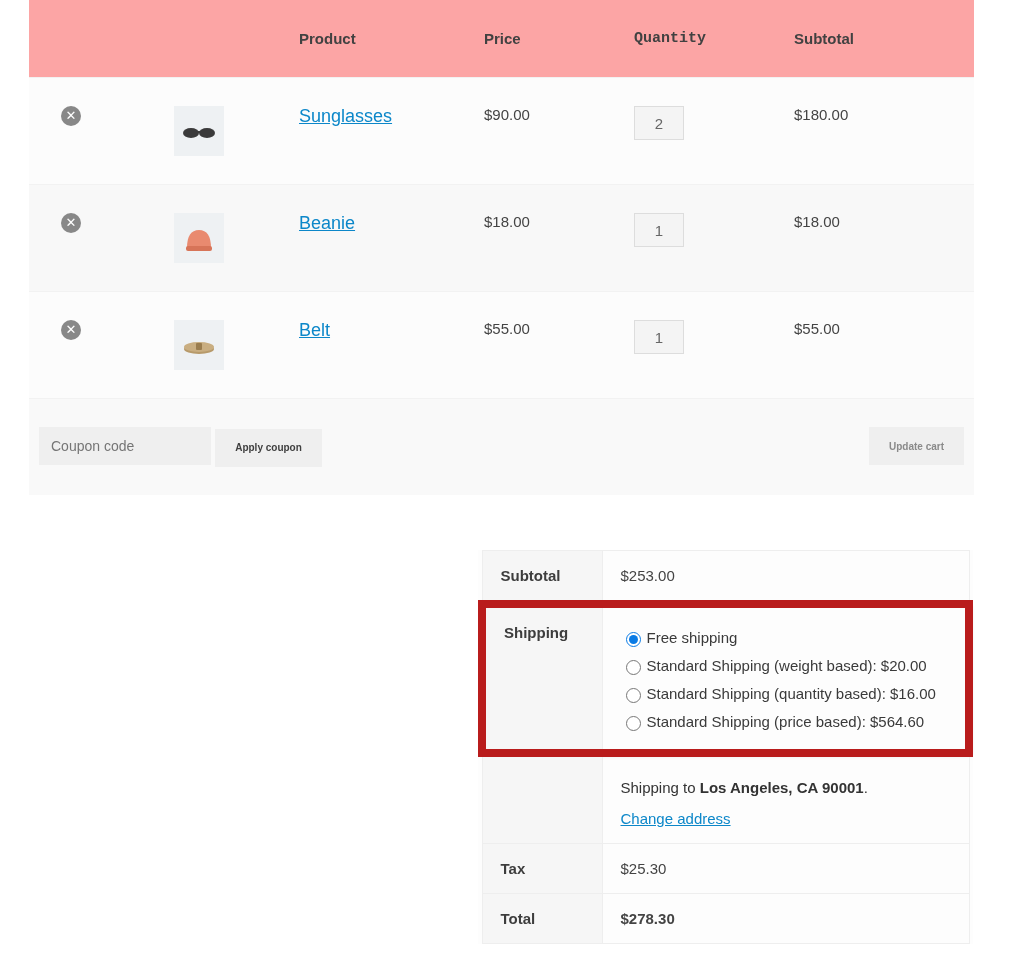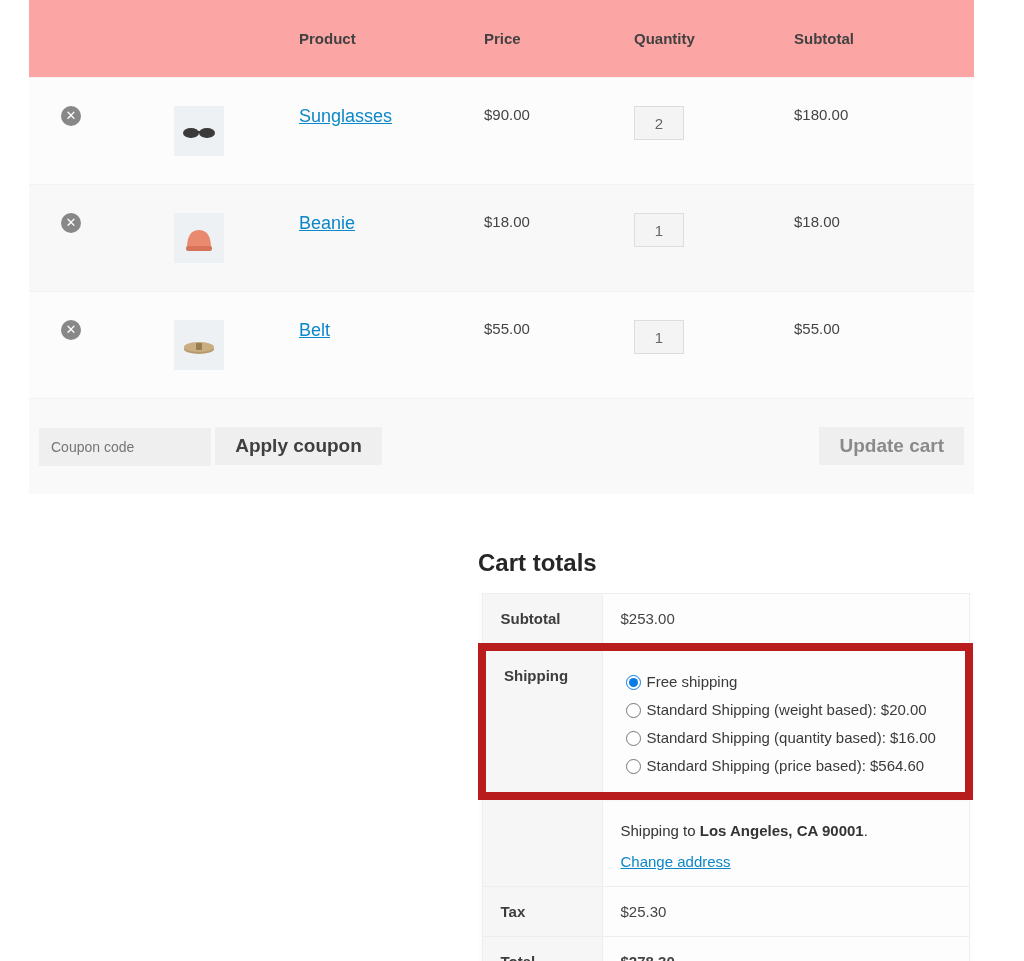--- a/index.html
+++ b/index.html
@@ -33,21 +33,21 @@
     border-top: 1px solid #f2f2f2;
   }
   table.cart tr.row0 td,
   table.cart tr.row2 td { background: #fcfcfc; }
   table.cart tr.row1 td { background: #f8f8f8; }
 
   .col-remove  { width: 125px; }
   .col-thumb   { width: 135px; }
   .col-product { width: 185px; }
   .col-price   { width: 150px; }
-  .col-qty     { width: 160px; }
+  .col-qty     { width: 160px; font-family: Liberation Mono, monospace; }
   .col-subtotal{ }
 
   .remove {
     display: inline-block;
     width: 20px; height: 20px;
     border-radius: 50%;
     background: #888;
     color: #fff;
     font-size: 13px;
     line-height: 20px;
@@ -87,21 +87,21 @@
     font-size: 14px;
     color: #c2410c;
     margin-left: 0;
   }
   .btn {
     height: 38px;
     border: none;
     background: #efefef;
     color: #3f3f3f;
     font-weight: 700;
-    font-size: 19px;
+    font-size: 10px;
     padding: 0 20px;
     cursor: pointer;
   }
   .btn.update {
     float: right;
     color: #8a8a8a;
     font-weight: 600;
   }
 
   .totals-wrap {
@@ -220,21 +220,20 @@
       <td colspan="6">
         <input class="coupon-input" type="text" placeholder="Coupon code" style="">
         <button class="btn">Apply coupon</button>
         <button class="btn update">Update cart</button>
       </td>
     </tr>
   </tbody>
 </table>
 
 <div class="totals-wrap">
-  <h2>Cart totals</h2>
   <table class="totals">
     <tbody>
         <tr>
       <th>Subtotal</th>
       <td>$253.00</td>
     </tr>
     <tr class="ship-highlight">
       <th>Shipping</th>
       <td>
         <label class="ship-option">

